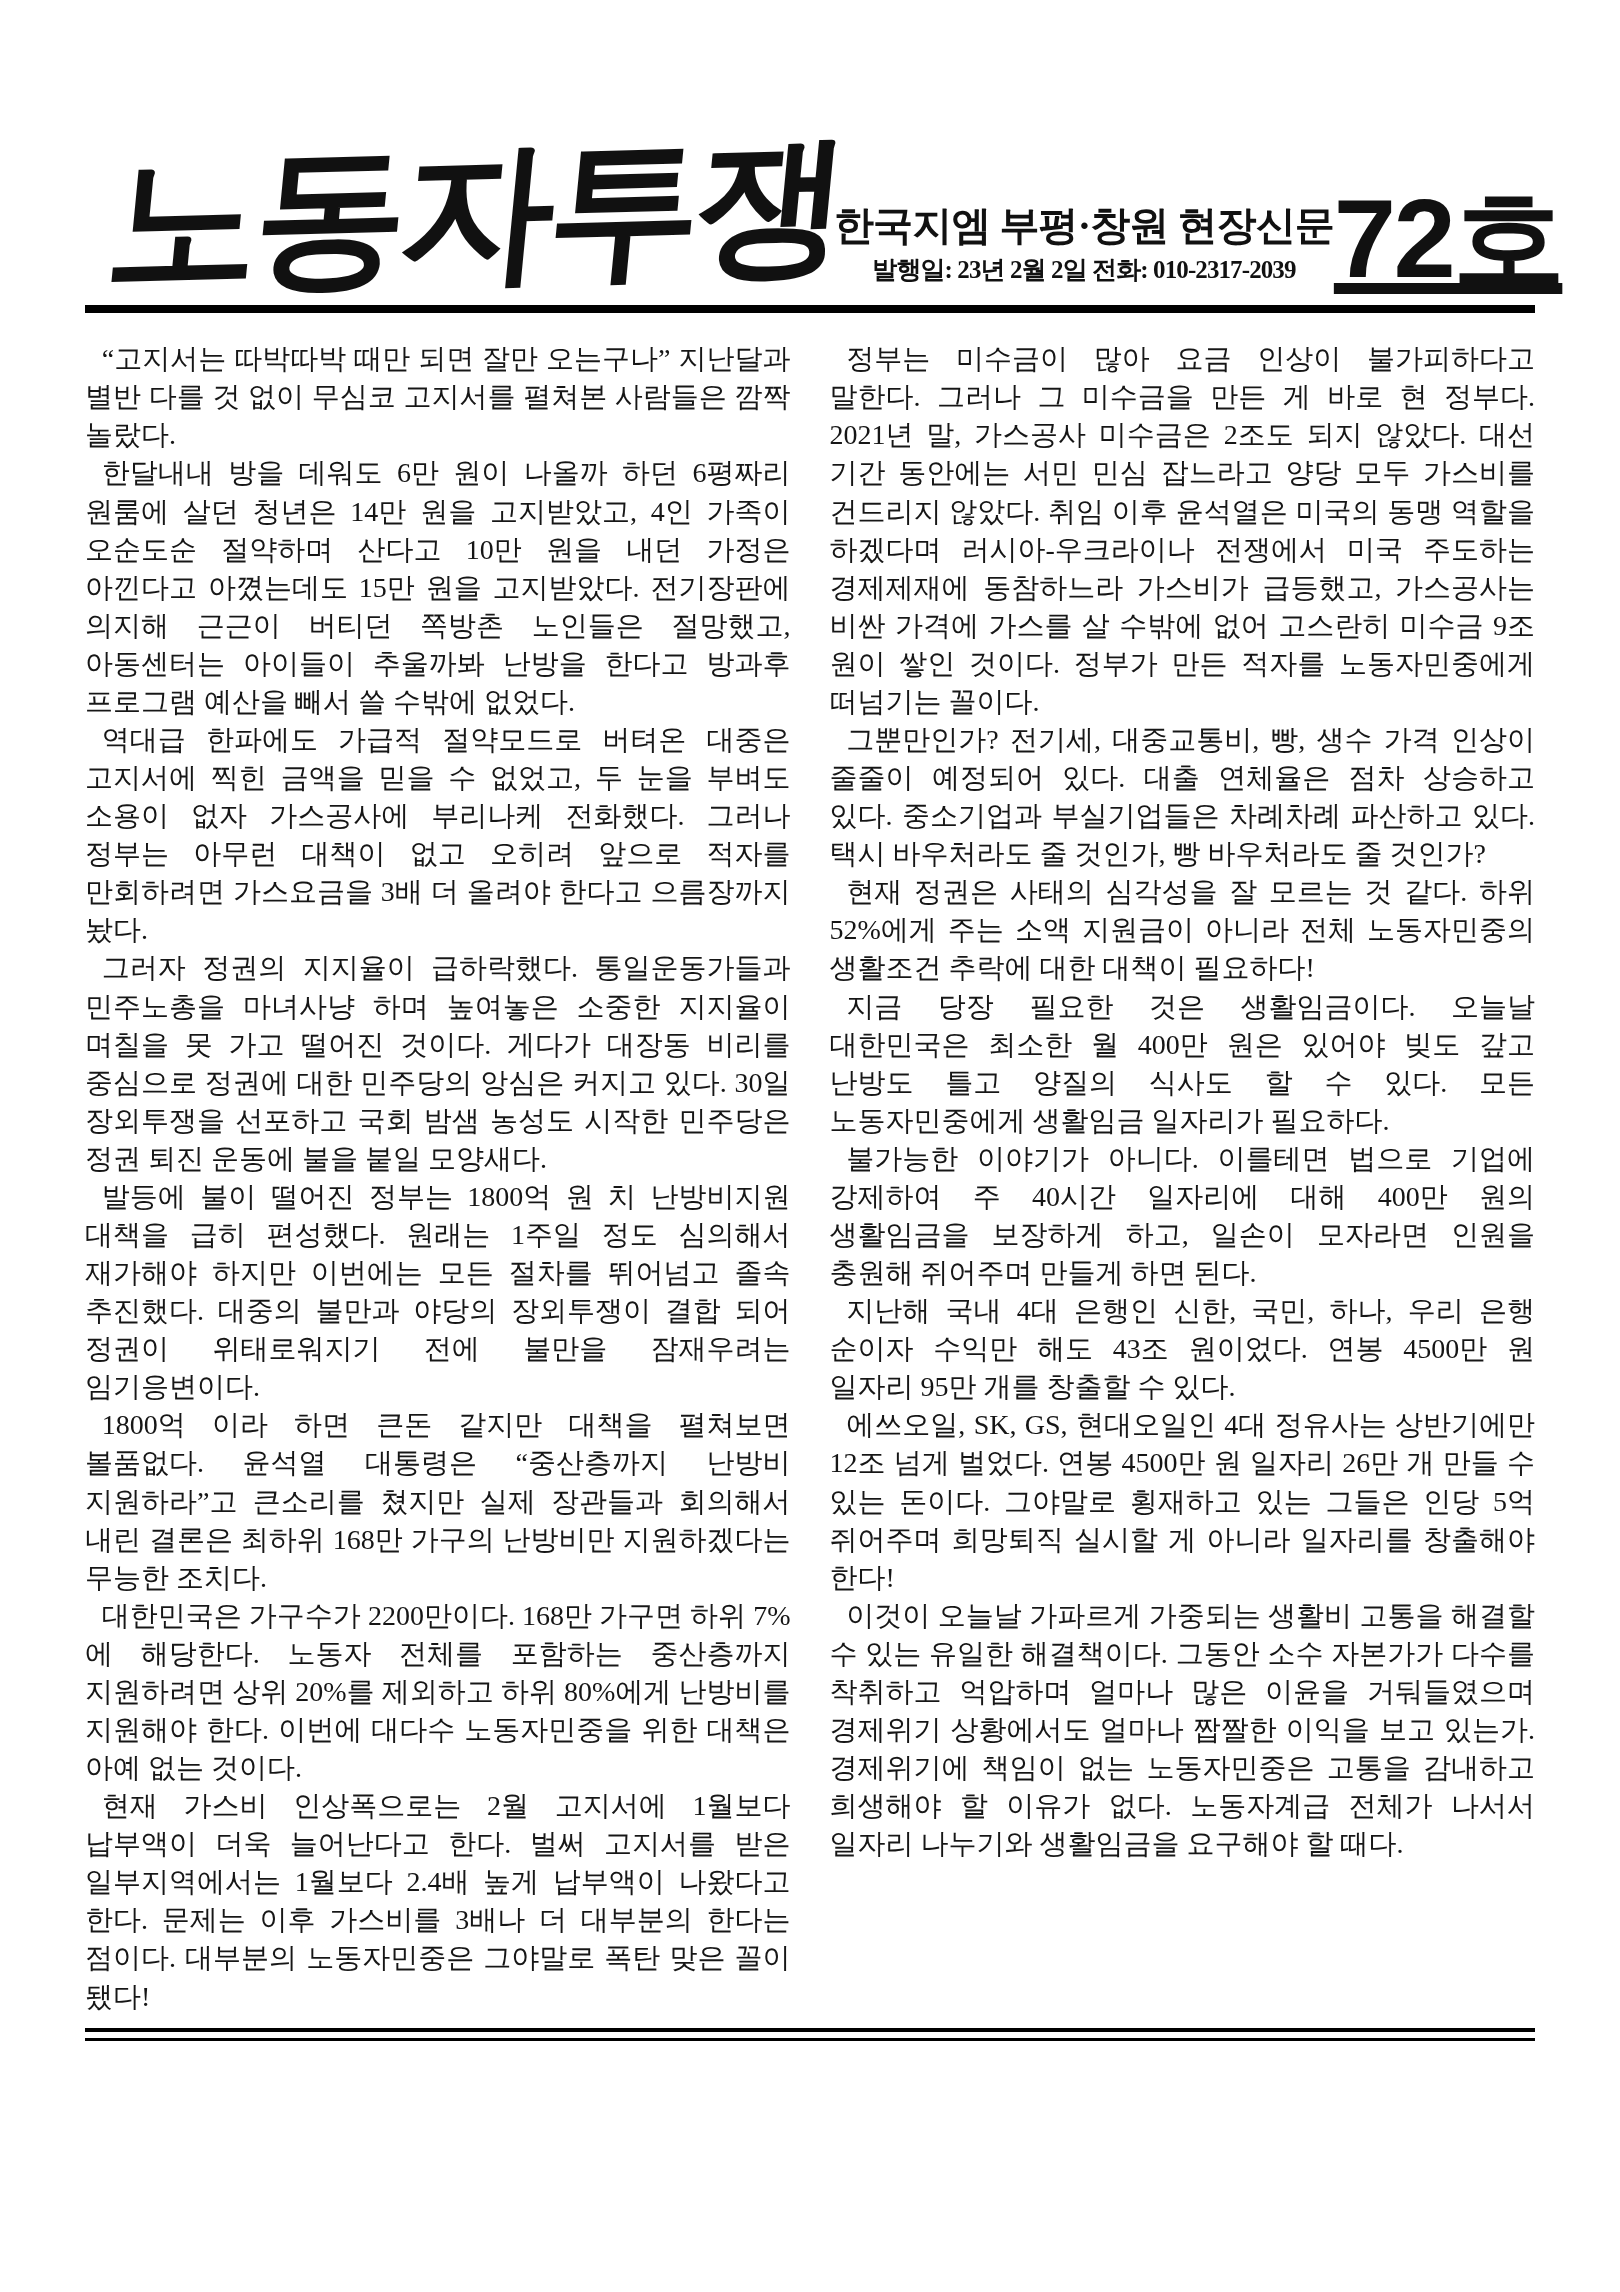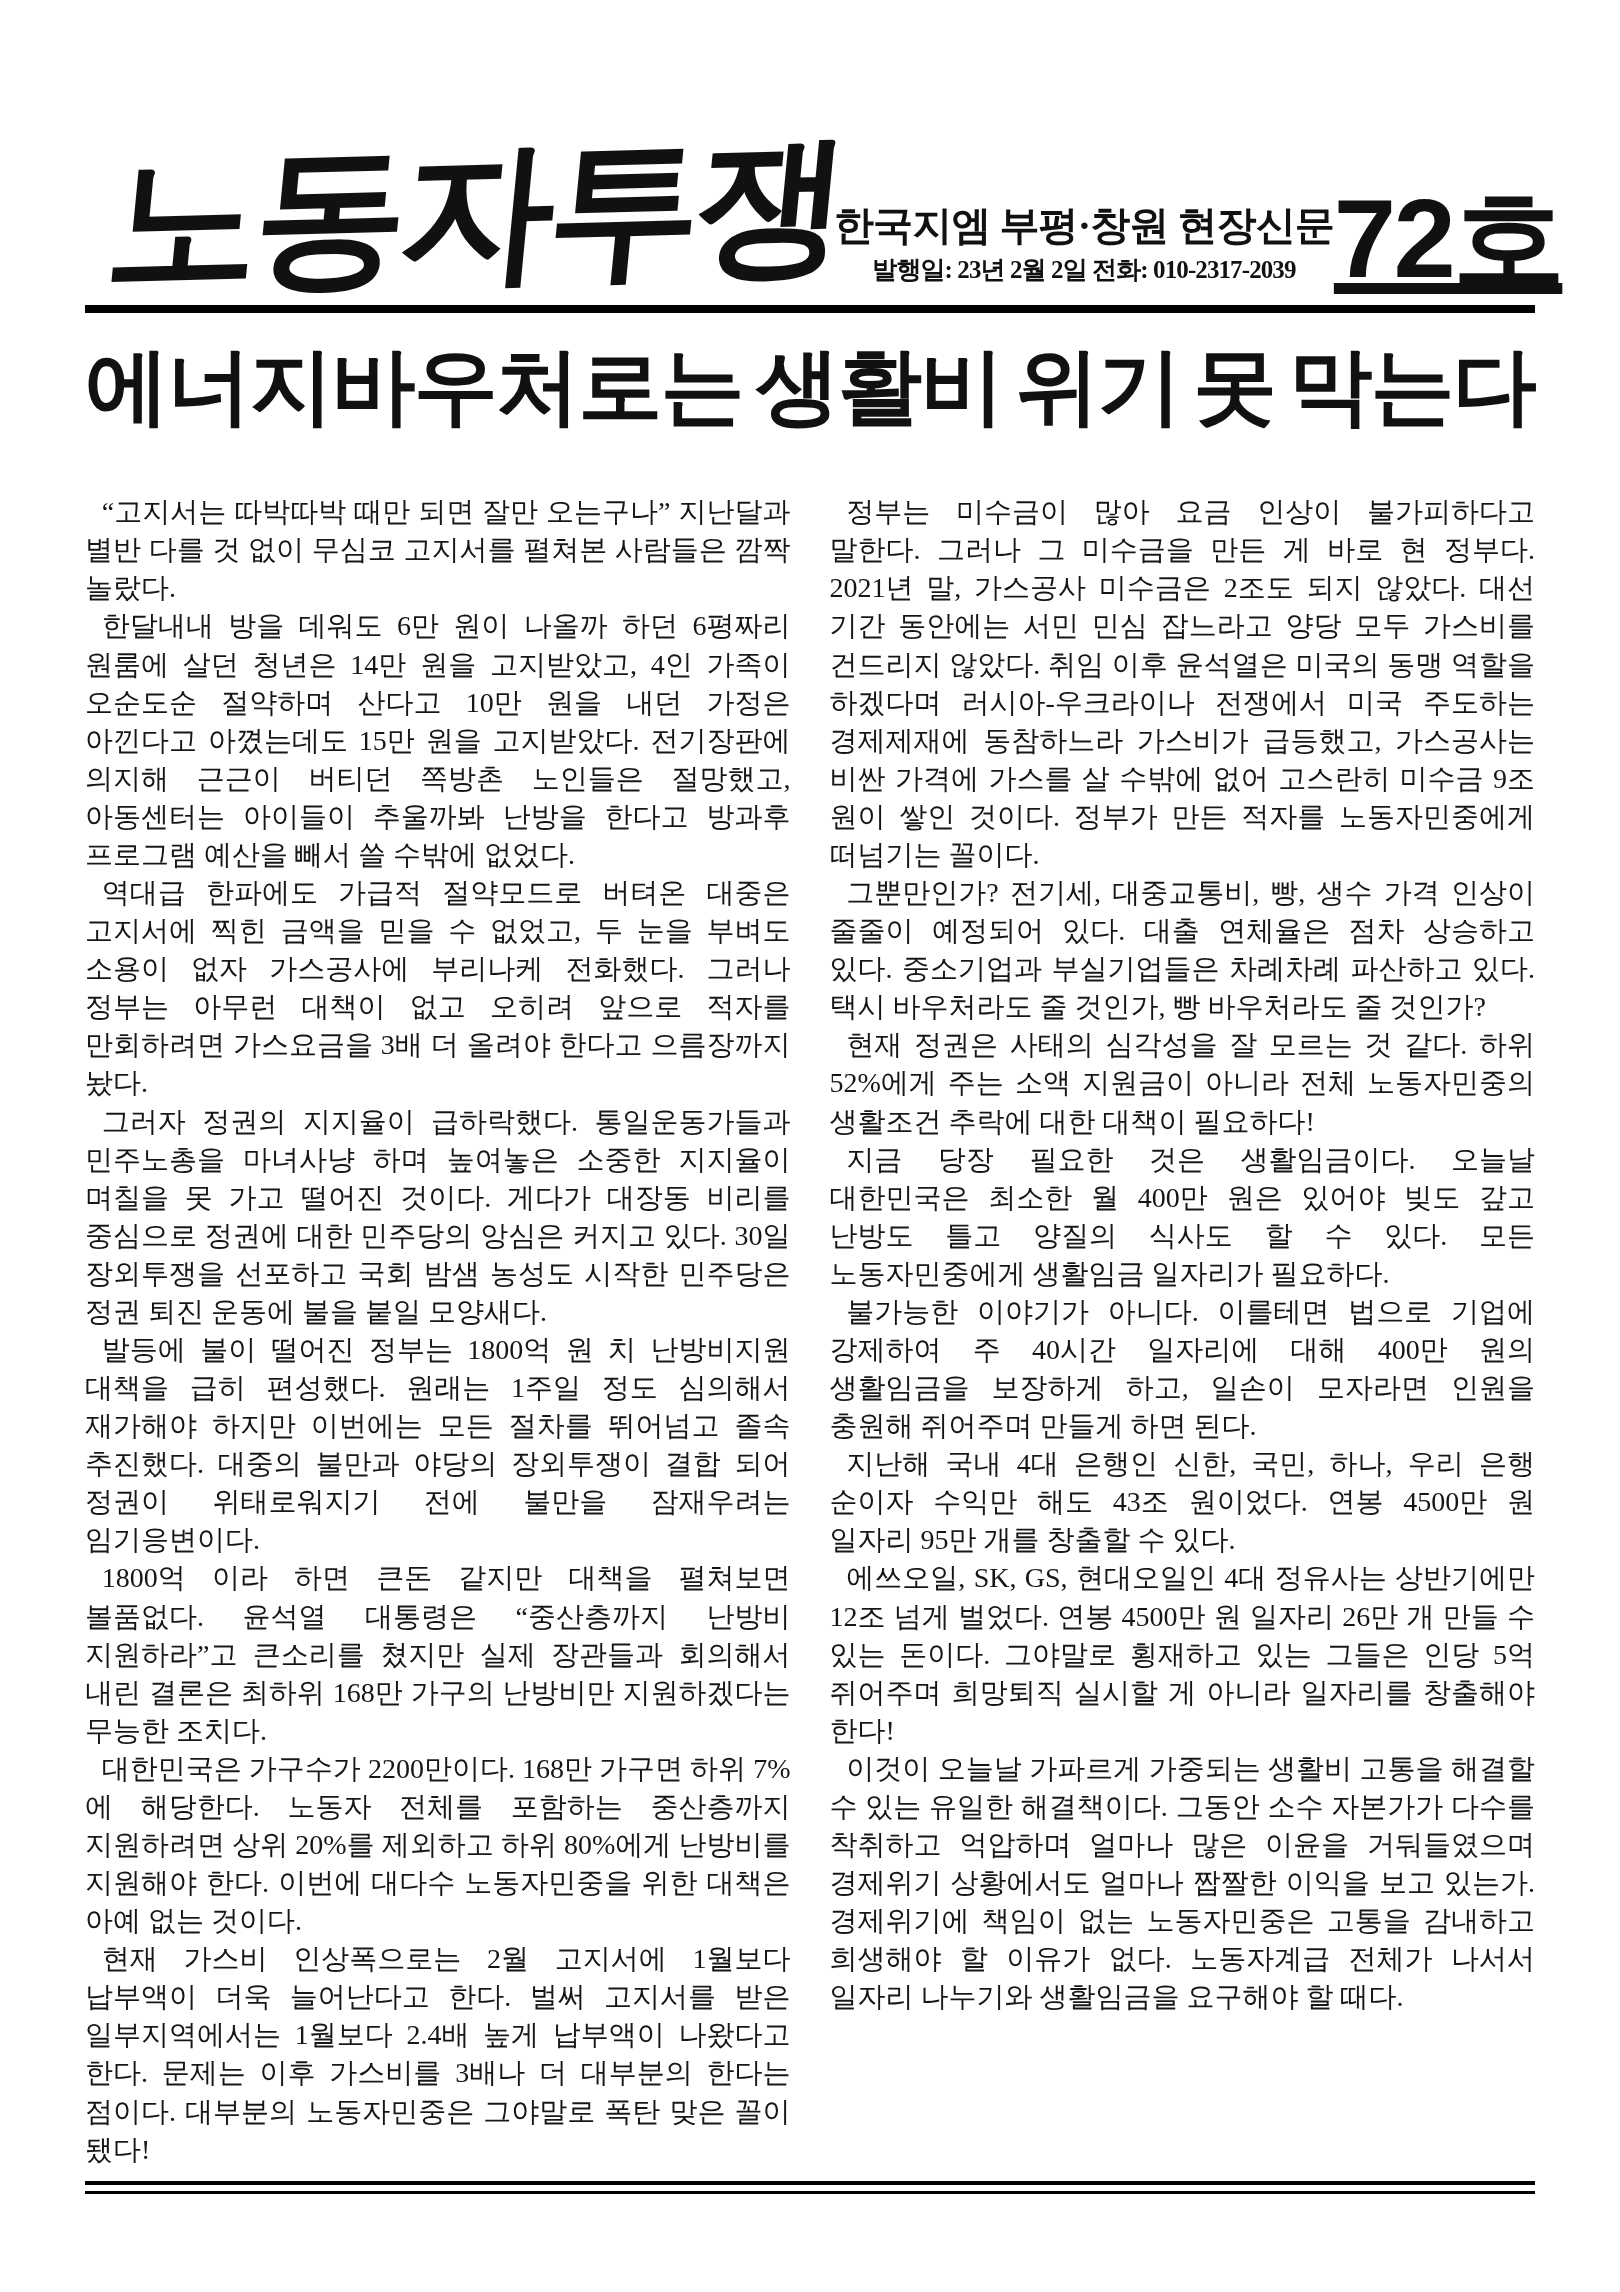--- a/index.html
+++ b/index.html
@@ -127,27 +127,20 @@
     <div class="logo">노동자투쟁</div>
     <div class="masthead-mid">
       <div class="masthead-subtitle">한국지엠 부평·창원 현장신문</div>
       <div class="masthead-pubinfo">발행일: 23년 2월 2일 전화: 010-2317-2039</div>
     </div>
     <div class="issue-number">72호</div>
   </div>
 
   <div class="masthead-rule"></div>
 
-  <h1 class="headline">
-    <span>에너지바우처로는</span>
-    <span>생활비</span>
-    <span>위기</span>
-    <span>못</span>
-    <span>막는다</span>
-  </h1>
 
   <div class="article">
     <div class="col">
         <p class="para">“고지서는 따박따박 때만 되면 잘만 오는구나” 지난달과 별반 다를 것 없이 무심코 고지서를 펼쳐본 사람들은 깜짝 놀랐다.</p>
         <p class="para">한달내내 방을 데워도 6만 원이 나올까 하던 6평짜리 원룸에 살던 청년은 14만 원을 고지받았고, 4인 가족이 오순도순 절약하며 산다고 10만 원을 내던 가정은 아낀다고 아꼈는데도 15만 원을 고지받았다. 전기장판에 의지해 근근이 버티던 쪽방촌 노인들은 절망했고, 아동센터는 아이들이 추울까봐 난방을 한다고 방과후 프로그램 예산을 빼서 쓸 수밖에 없었다.</p>
         <p class="para">역대급 한파에도 가급적 절약모드로 버텨온 대중은 고지서에 찍힌 금액을 믿을 수 없었고, 두 눈을 부벼도 소용이 없자 가스공사에 부리나케 전화했다. 그러나 정부는 아무런 대책이 없고 오히려 앞으로 적자를 만회하려면 가스요금을 3배 더 올려야 한다고 으름장까지 놨다.</p>
         <p class="para">그러자 정권의 지지율이 급하락했다. 통일운동가들과 민주노총을 마녀사냥 하며 높여놓은 소중한 지지율이 며칠을 못 가고 떨어진 것이다. 게다가 대장동 비리를 중심으로 정권에 대한 민주당의 앙심은 커지고 있다. 30일 장외투쟁을 선포하고 국회 밤샘 농성도 시작한 민주당은 정권 퇴진 운동에 불을 붙일 모양새다.</p>
         <p class="para">발등에 불이 떨어진 정부는 1800억 원 치 난방비지원 대책을 급히 편성했다. 원래는 1주일 정도 심의해서 재가해야 하지만 이번에는 모든 절차를 뛰어넘고 졸속 추진했다. 대중의 불만과 야당의 장외투쟁이 결합 되어 정권이 위태로워지기 전에 불만을 잠재우려는 임기응변이다.</p>
         <p class="para">1800억 이라 하면 큰돈 같지만 대책을 펼쳐보면 볼품없다. 윤석열 대통령은 “중산층까지 난방비 지원하라”고 큰소리를 쳤지만 실제 장관들과 회의해서 내린 결론은 최하위 168만 가구의 난방비만 지원하겠다는 무능한 조치다.</p>
         <p class="para">대한민국은 가구수가 2200만이다. 168만 가구면 하위 7%에 해당한다. 노동자 전체를 포함하는 중산층까지 지원하려면 상위 20%를 제외하고 하위 80%에게 난방비를 지원해야 한다. 이번에 대다수 노동자민중을 위한 대책은 아예 없는 것이다.</p>

